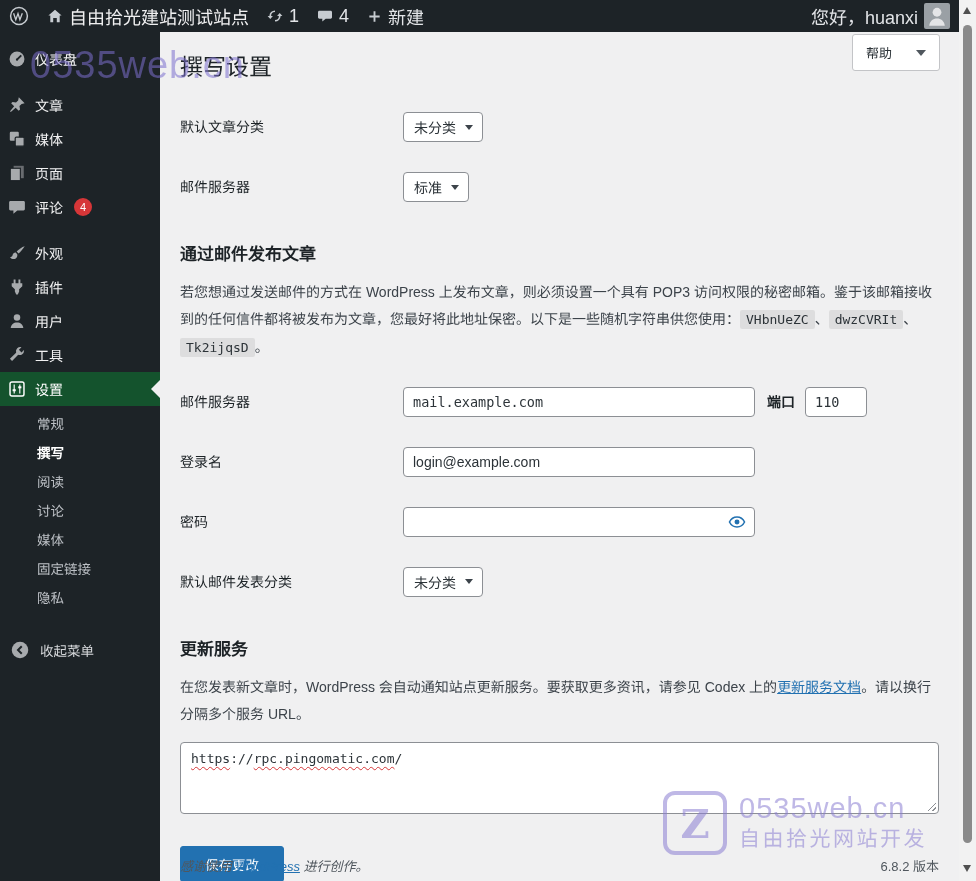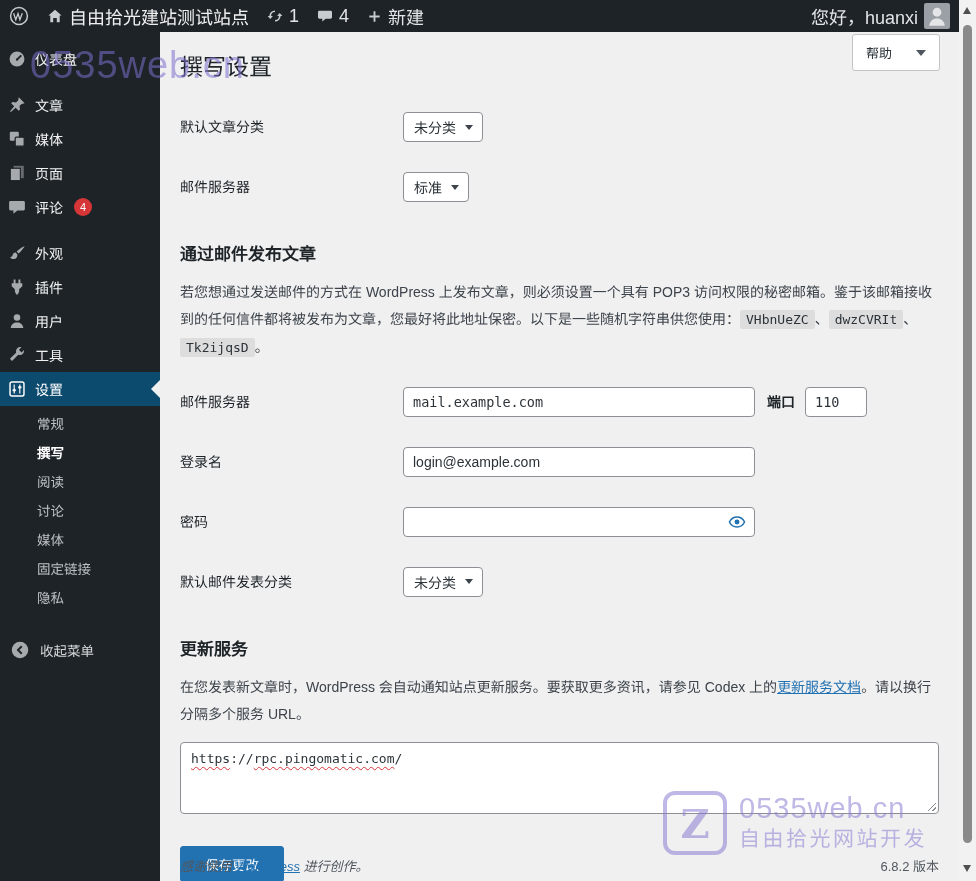--- a/index.html
+++ b/index.html
@@ -15,21 +15,21 @@
   .ab-sitename{color:#f0f0f1;}
   .wp-logo-circle{width:20px;height:20px;}
 
   
   .sidebar{position:absolute;left:0;top:32px;width:160px;height:849px;background:#1d2327;z-index:10;}
   .menu{padding-top:10px;}
   .menu-item{position:relative;display:flex;align-items:center;gap:9px;height:34px;padding:0 8px;
     color:#f0f0f1;font-size:14px;cursor:pointer;}
   .menu-item svg{flex:0 0 18px;}
   .menu-gap{height:12px;}
-  .menu-item.current{background:#0c4a6e;color:#fff;font-weight:400;}
+  .menu-item.current{background:#14532d;color:#fff;font-weight:400;}
   .menu-item.current .post-arrow{position:absolute;right:0;top:50%;transform:translateY(-50%);
     width:0;height:0;border-top:9px solid transparent;border-bottom:9px solid transparent;
     border-right:9px solid #f0f0f1;}
   .badge{display:inline-block;min-width:18px;height:18px;line-height:18px;border-radius:50%;
     background:#d63638;color:#fff;font-size:11px;text-align:center;margin-left:2px;}
   .submenu{padding:4px 0 6px 0;}
   .submenu-item{height:29px;line-height:29px;padding-left:37px;color:#bdc1c6;font-size:13.5px;cursor:pointer;}
   .submenu-item.current{color:#fff;font-weight:bold;}
   .collapse-row{display:flex;align-items:center;gap:10px;height:34px;padding:0 10px;margin-top:14px;
     color:#d5d7da;font-size:13.5px;cursor:pointer;}

